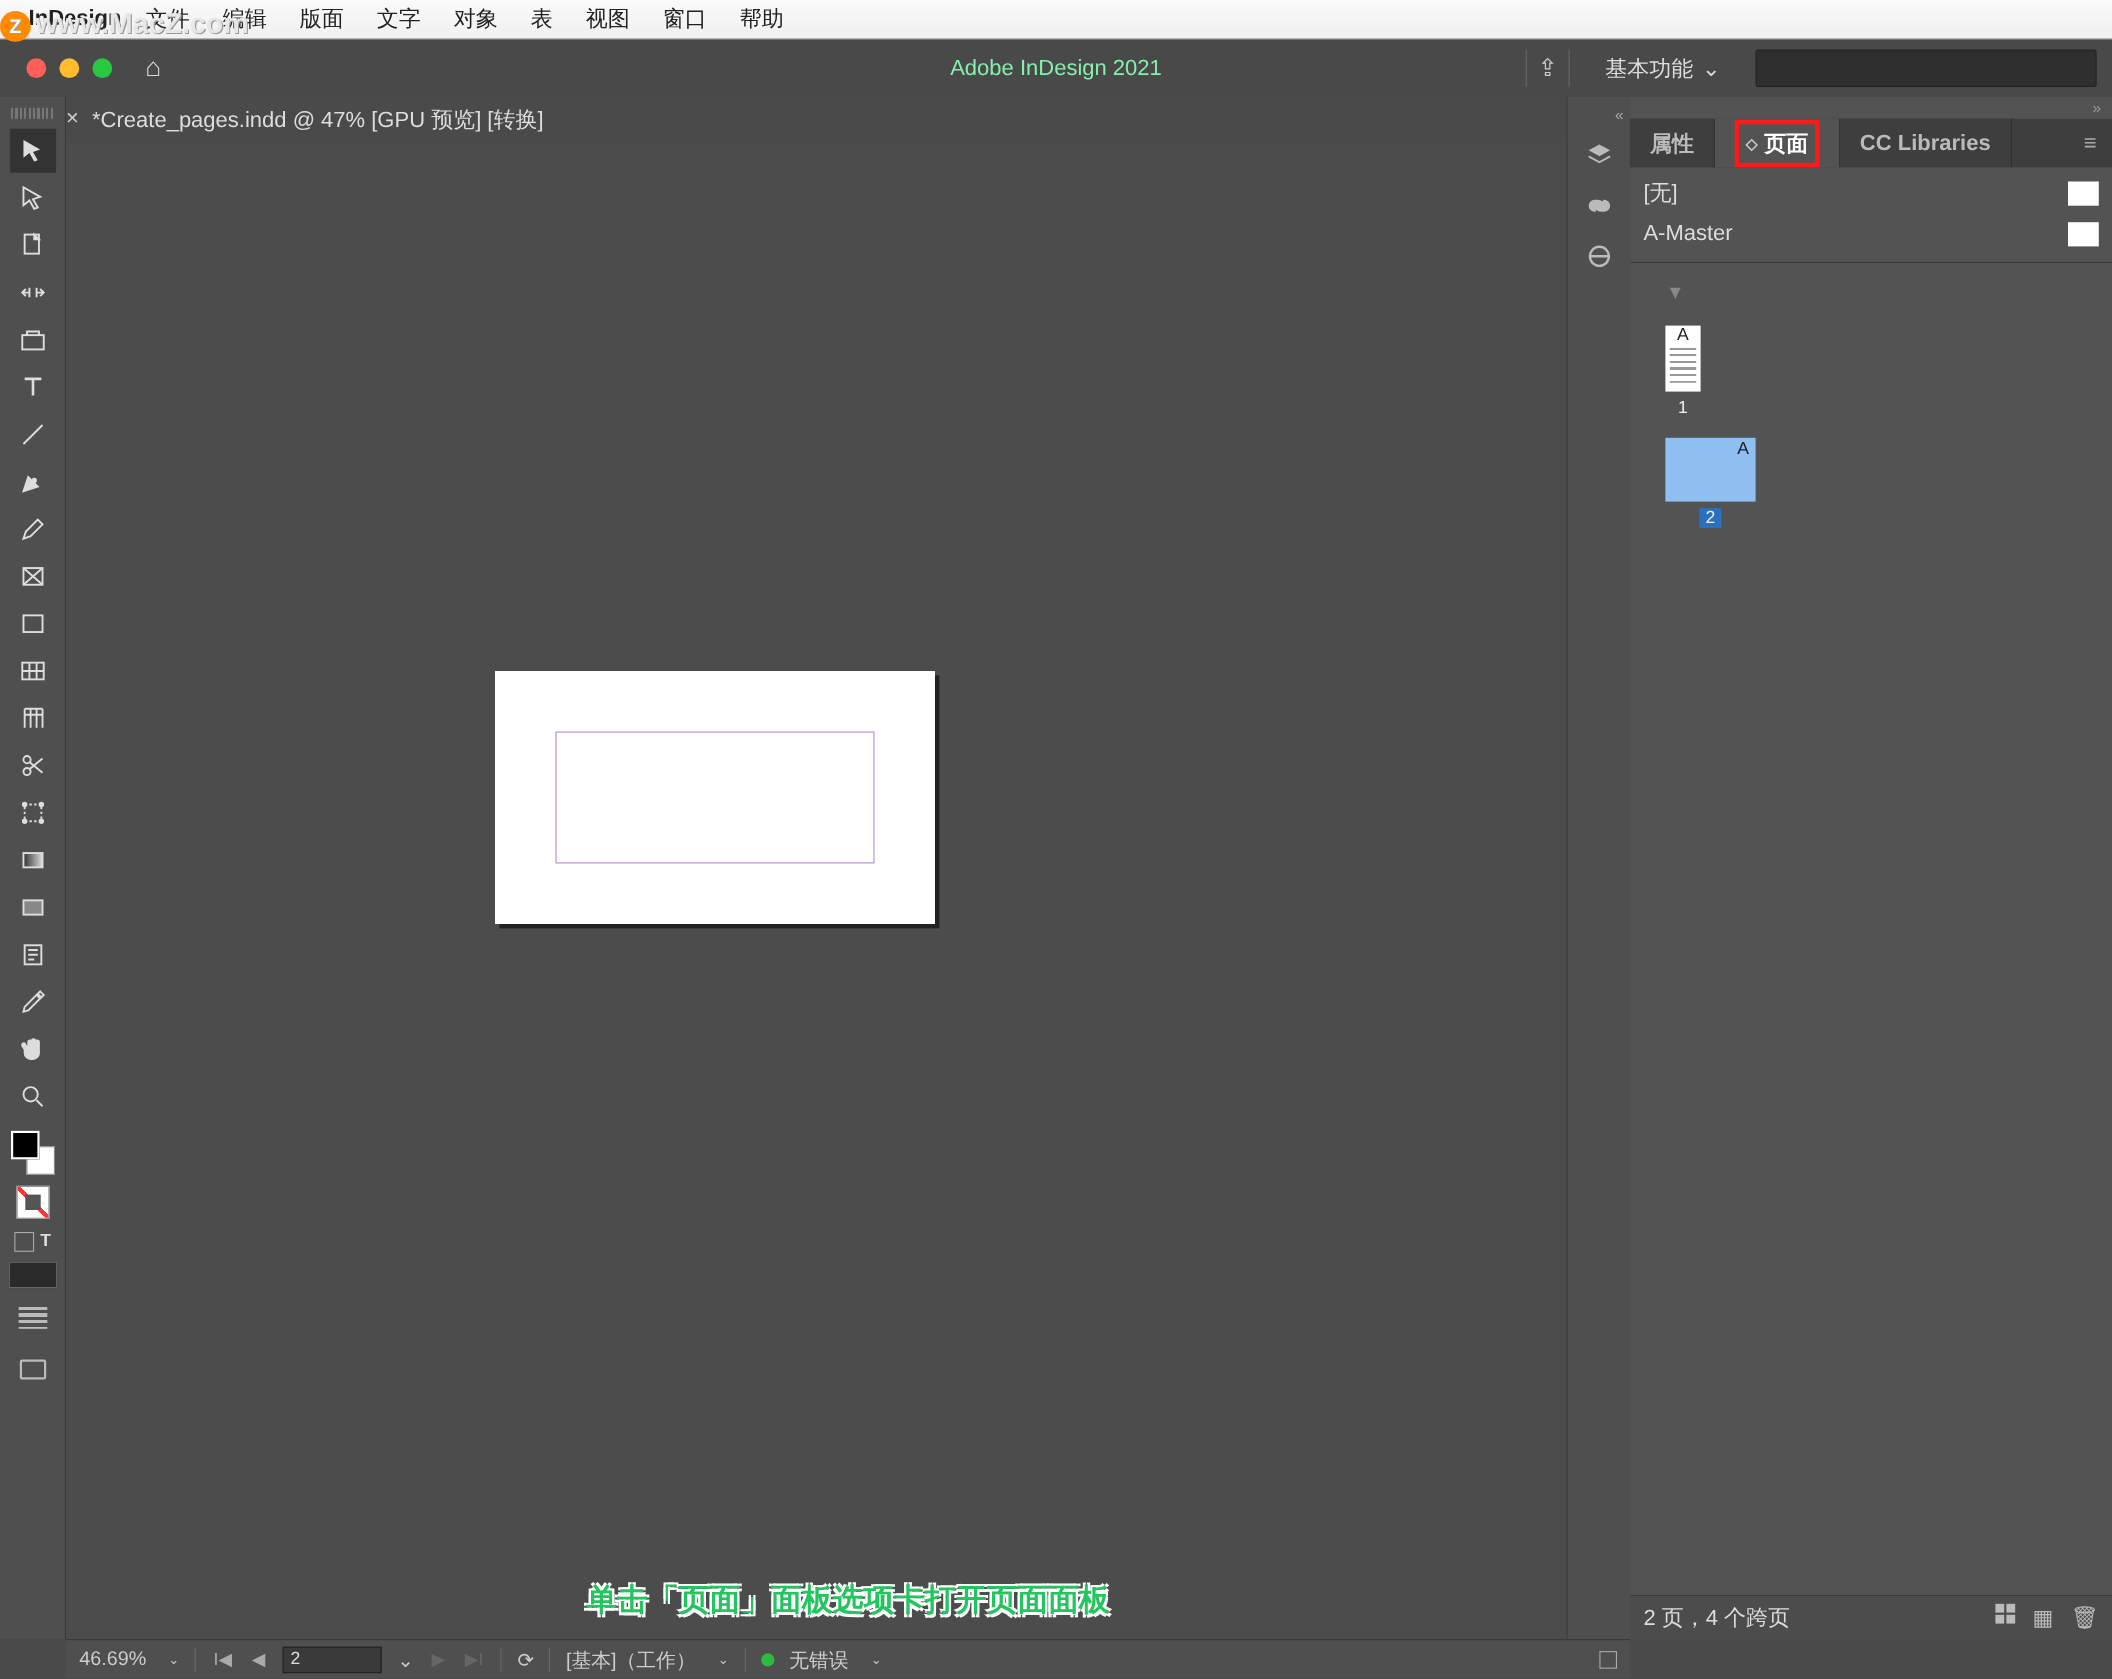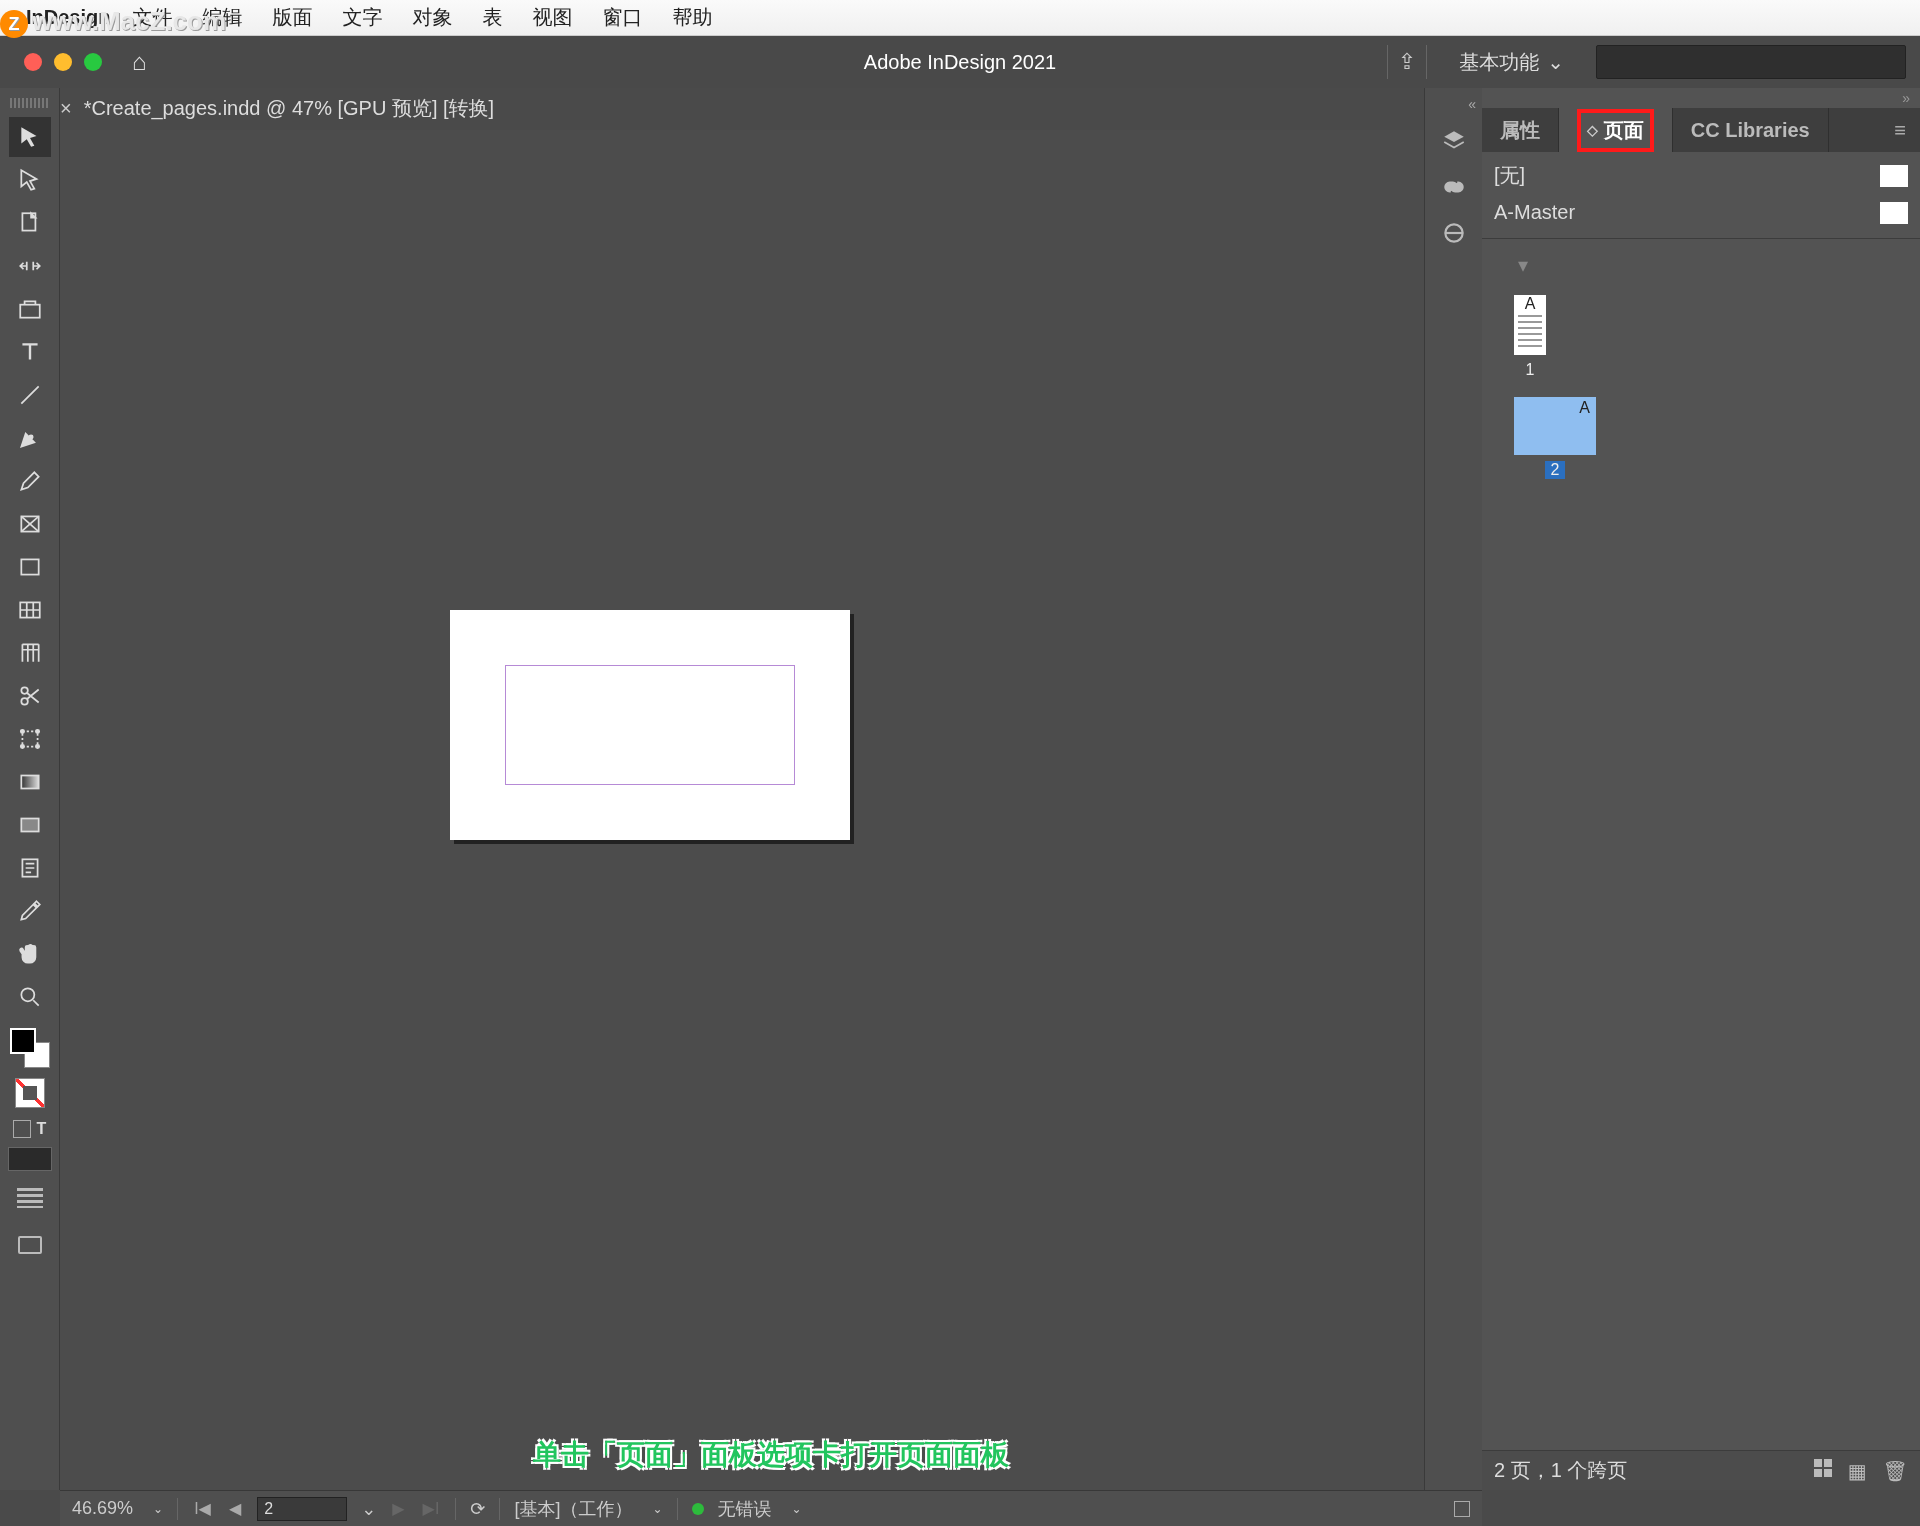--- a/index.html
+++ b/index.html
@@ -12,21 +12,21 @@
 .mac-menubar .menu-item { margin-right: 30px; cursor: default; }
 .watermark { position: absolute; left: 0; top: 6px; font-size: 26px; font-weight: 700; color: #e7e7e7; text-shadow: 1px 1px 0 #999; pointer-events:none; }
 .watermark .zbadge { display:inline-block; width:28px; height:28px; border-radius:50%; background:#ff8a00; color:#fff; font-size:18px; text-align:center; line-height:28px; margin-right:4px;}
 
 
 .app-topbar { height: 52px; background: #494949; display: flex; align-items: center; color: #eee; font-size: 20px; }
 .traffic { display: flex; gap: 12px; margin-left: 24px; margin-right: 30px; }
 .traffic span { width: 18px; height: 18px; border-radius: 50%; }
 .t-red { background: #ff5f57; } .t-yel { background: #ffbd2e; } .t-grn { background: #28c940; }
 .home-icon { color:#ddd; font-size:24px; margin-right:40px; }
-.app-title { position:absolute; left:50%; transform:translateX(-50%); color:#ffffff; }
+.app-title { position:absolute; left:50%; transform:translateX(-50%); color:#86efac; }
 .topbar-right { margin-left:auto; display:flex; align-items:center; gap:20px; padding-right:14px; }
 .share-icon { color:#ccc; font-size:22px; padding:4px 10px; border-left:1px solid #666; border-right:1px solid #666;}
 .workspace-sel { color:#ddd; display:flex; align-items:center; gap:8px; padding:0 12px; }
 .search-box { width:310px; height:34px; background:#2f2f2f; border:1px solid #222; border-radius:2px; }
 
 
 .doc-tab-row { position:absolute; left:60px; top:88px; height:40px; display:flex; align-items:center; font-size:20px; color:#ddd; }
 .doc-tab-row .close-x { margin-right:12px; color:#ccc; }
 
 
@@ -348,21 +348,21 @@
     <div class="page-item">
       <div class="page-thumb1"><span>A</span><div class="hatch"></div></div>
       <span class="page-num">1</span>
     </div>
     <div class="page-item">
       <div class="page-thumb2"><span>A</span></div>
       <span class="page-num sel">2</span>
     </div>
   </div>
   <div class="rp-footer">
-    <span>2 页，1 个跨页</span>
+    <span>2 页，4 个跨页</span>
     <div class="icons">
       <div class="gridicon">
           <span></span>
           <span></span>
           <span></span>
           <span></span>
         </div>
       <span>▦</span>
       <span>🗑</span>
     </div>

